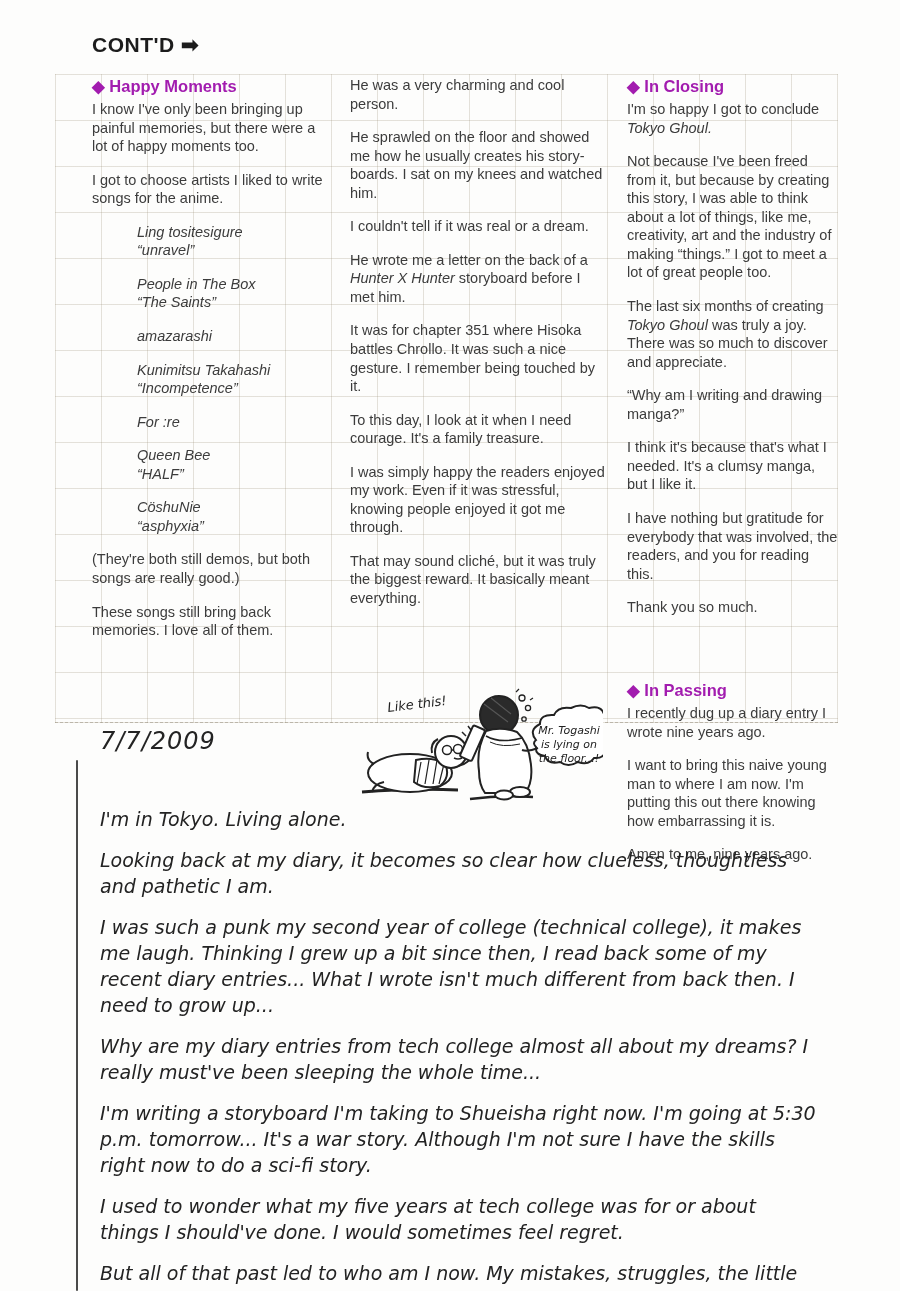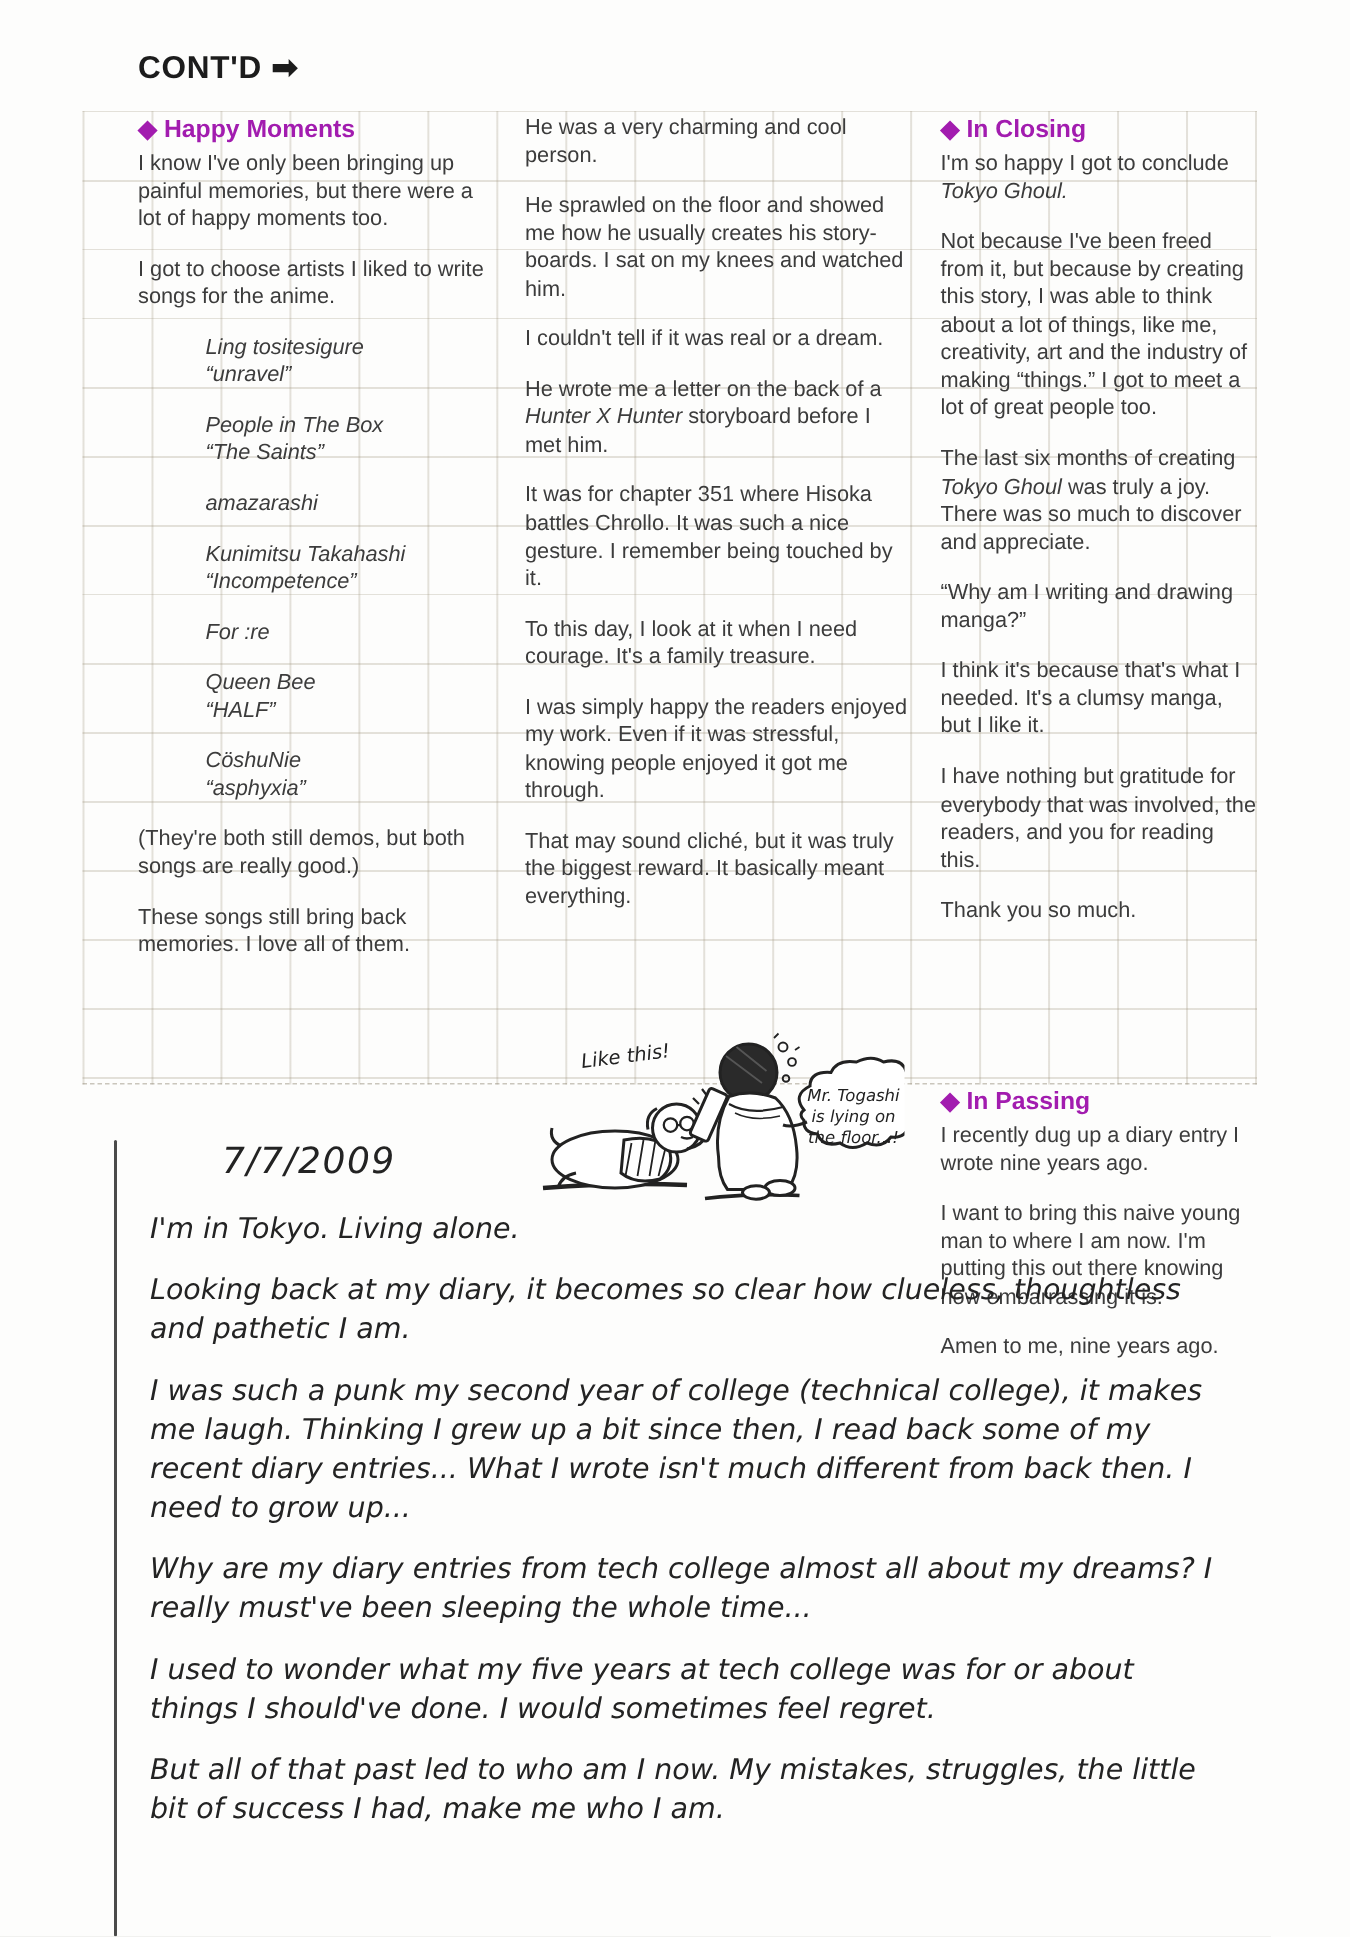--- a/index.html
+++ b/index.html
@@ -21,34 +21,34 @@
   .contd{
     position:absolute;left:92px;top:33px;
     font-weight:bold;font-size:21px;letter-spacing:0.5px;color:#1c1c1c;
   }
   .col{position:absolute;font-size:14.5px;line-height:1.28;color:#3c3c3c;}
   .col p{margin:0 0 15px 0;}
   .col .heading{font-size:16.5px;font-weight:bold;color:#a21caf;margin:0 0 3px 0;}
   .col1{left:92px;top:76px;width:242px;}
   .col2{left:350px;top:76px;width:256px;}
   .col3{left:627px;top:76px;width:212px;}
-  .col3b{left:627px;top:680px;width:215px;margin-top:44px;}
+  .col3b{left:627px;top:680px;width:215px;}
   .songs{margin-left:45px;font-style:italic;}
   .song-item{margin-bottom:15px;}
   .note{margin-top:2px;}
   i{font-style:italic;}
   
   .illus{position:absolute;left:358px;top:686px;width:245px;height:118px;}
   
   .hand{font-family:"DejaVu Sans", cursive;font-style:italic;color:#232323;}
   .margin-line{
     position:absolute;left:76px;top:760px;width:2px;height:531px;
     background:#4a4a4a;border-radius:1px;
   }
-  .diary-date{position:absolute;left:100px;top:760px;font-size:24px;letter-spacing:1px;margin-left:48px;}
+  .diary-date{position:absolute;left:100px;top:727px;font-size:24px;letter-spacing:1px;}
   .diary{position:absolute;left:100px;top:806px;width:718px;font-size:19px;line-height:26px;}
   .diary p{margin:0 0 15px 0;}
 </style>
 </head>
 <body>
 
 <div class="page">
 
   <div class="grid-area"></div>
 
@@ -186,17 +186,18 @@
 
   <div class="margin-line"></div>
 
   <div class="hand diary-date">7/7/2009</div>
 
   <div class="hand diary">
     <p>I'm in Tokyo. Living alone.</p>
     <p>Looking back at my diary, it becomes so clear how clueless, thoughtless and pathetic I am.</p>
     <p>I was such a punk my second year of college (technical college), it makes me laugh. Thinking I grew up a bit since then, I read back some of my recent diary entries... What I wrote isn't much different from back then. I need to grow up...</p>
     <p>Why are my diary entries from tech college almost all about my dreams? I really must've been sleeping the whole time...</p>
+    <p>I'm writing a storyboard I'm taking to Shueisha right now. I'm going at 5:30 p.m. tomorrow... It's a war story. Although I'm not sure I have the skills right now to do a sci-fi story.</p>
     <p>I used to wonder what my five years at tech college was for or about things I should've done. I would sometimes feel regret.</p>
     <p>But all of that past led to who am I now. My mistakes, struggles, the little bit of success I had, make me who I am.</p>
   </div>
 
 </div>
 
 </body></html>

